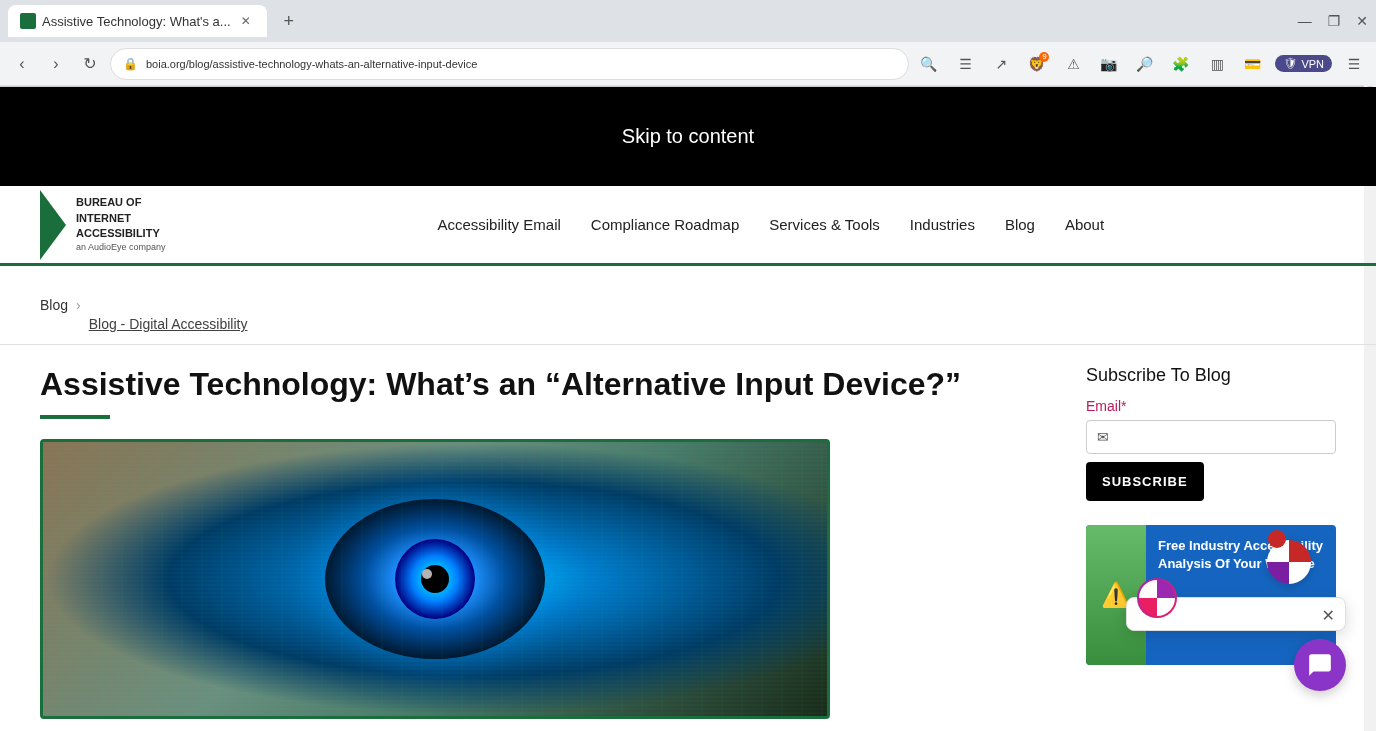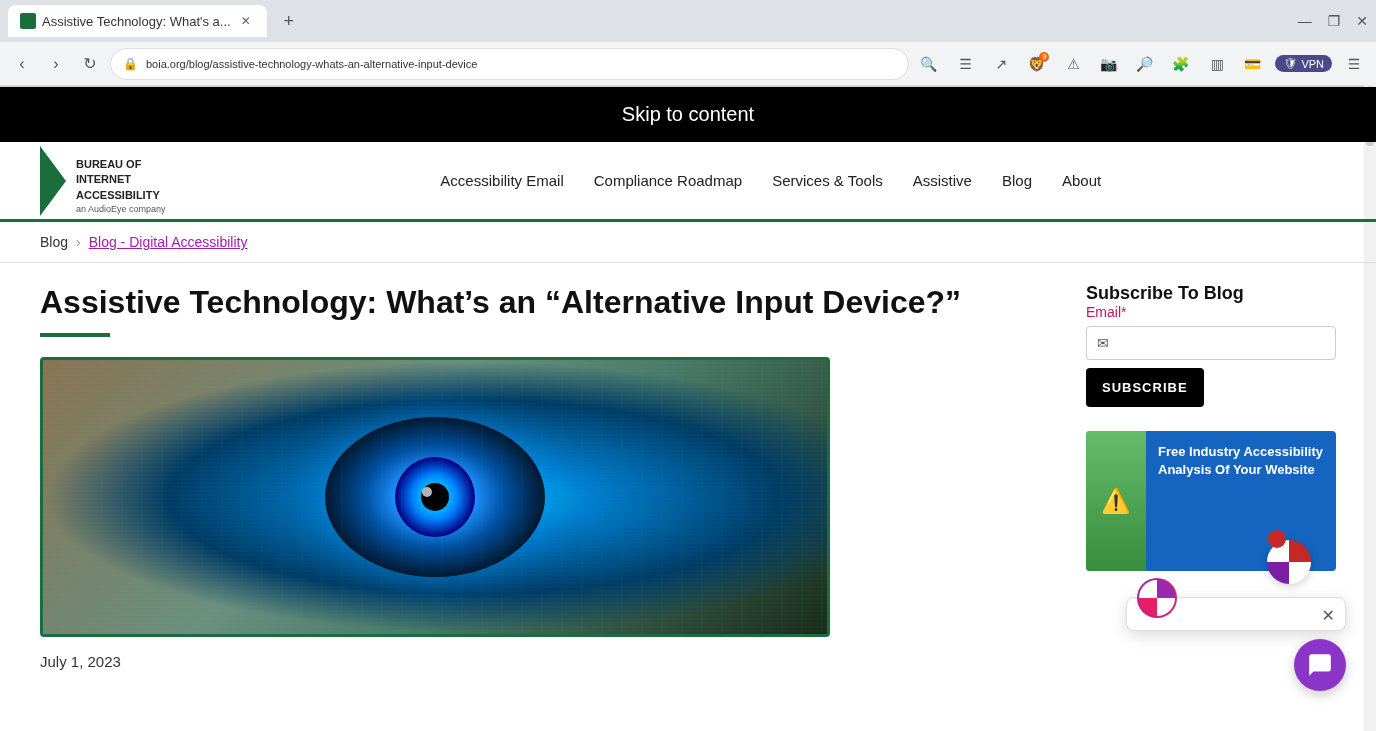--- a/index.html
+++ b/index.html
@@ -159,21 +159,21 @@
       background: #ccc;
       border-radius: 4px;
       margin: 2px auto;
     }
 
     
     .skip-to-content {
       background: #000;
       color: #fff;
       text-align: center;
-      padding: 16px;
+      padding: 38px;
       font-size: 20px;
       font-weight: normal;
     }
 
     .site-header {
       border-bottom: 3px solid #1a6e3c;
       padding: 0 40px;
       display: flex;
       align-items: center;
       min-height: 80px;
@@ -217,21 +217,21 @@
     
     .breadcrumb {
       padding: 12px 40px;
       font-size: 14px;
       color: #333;
       display: flex;
       align-items: center;
       gap: 8px;
       border-bottom: 1px solid #e0e0e0;
     }
-    .breadcrumb a { color: #a21caf; text-decoration: underline; }
+    .breadcrumb a { color: #404040; text-decoration: underline; margin-top: 38px; }
     .breadcrumb .sep { color: #999; }
 
     
     .content-wrapper {
       display: flex;
       padding: 20px 40px;
       max-width: 1376px;
     }
     .main-content {
       flex: 1;
@@ -317,22 +317,23 @@
       align-items: center;
       justify-content: center;
       color: #fff;
       font-size: 16px;
     }
     .subscribe-section {
       margin-bottom: 24px;
     }
     .subscribe-title {
       font-size: 18px;
-      font-weight: bold;
+      font-weight: normal;
       color: #111;
+      margin-bottom: 12px;
     }
     .email-label {
       font-size: 14px;
       color: #be185d;
       margin-bottom: 6px;
     }
     .email-input-row {
       display: flex;
       align-items: center;
       border: 1px solid #ccc;
@@ -520,37 +521,37 @@
 </div>
 
 <div style="position:relative;">
 
   <div class="skip-to-content">
     <span>Skip to content</span>
   </div>
 
   <header class="site-header">
     <a class="logo-area" href="#">
-      <div style="display:flex;align-items:flex-end;">
+      <div style="display:flex;align-items:center;">
         <div style="width:30px;height:70px;position:relative;">
           <div style="width:0;height:0;border-left:26px solid #1a6e3c;border-top:35px solid transparent;border-bottom:35px solid transparent;position:absolute;left:0;top:0;"></div>
         </div>
         <div class="logo-text" style="margin-left:6px;">
           <div>BUREAU OF</div>
           <div>INTERNET</div>
           <div>ACCESSIBILITY</div>
           <div class="subtitle">an AudioEye company</div>
         </div>
       </div>
     </a>
     <nav class="main-nav">
       <a class="nav-item" href="#">Accessibility Email</a>
       <a class="nav-item" href="#">Compliance Roadmap</a>
       <a class="nav-item" href="#">Services &amp; Tools</a>
-      <a class="nav-item" href="#">Assistive</a>
+      <a class="nav-item" href="#">Industries</a>
       <a class="nav-item" href="#">Blog</a>
       <a class="nav-item" href="#">About</a>
     </nav>
   </header>
 
   <div class="breadcrumb">
     <span>Blog</span>
     <span class="sep">›</span>
     <a href="#">Blog - Digital Accessibility</a>
   </div>

